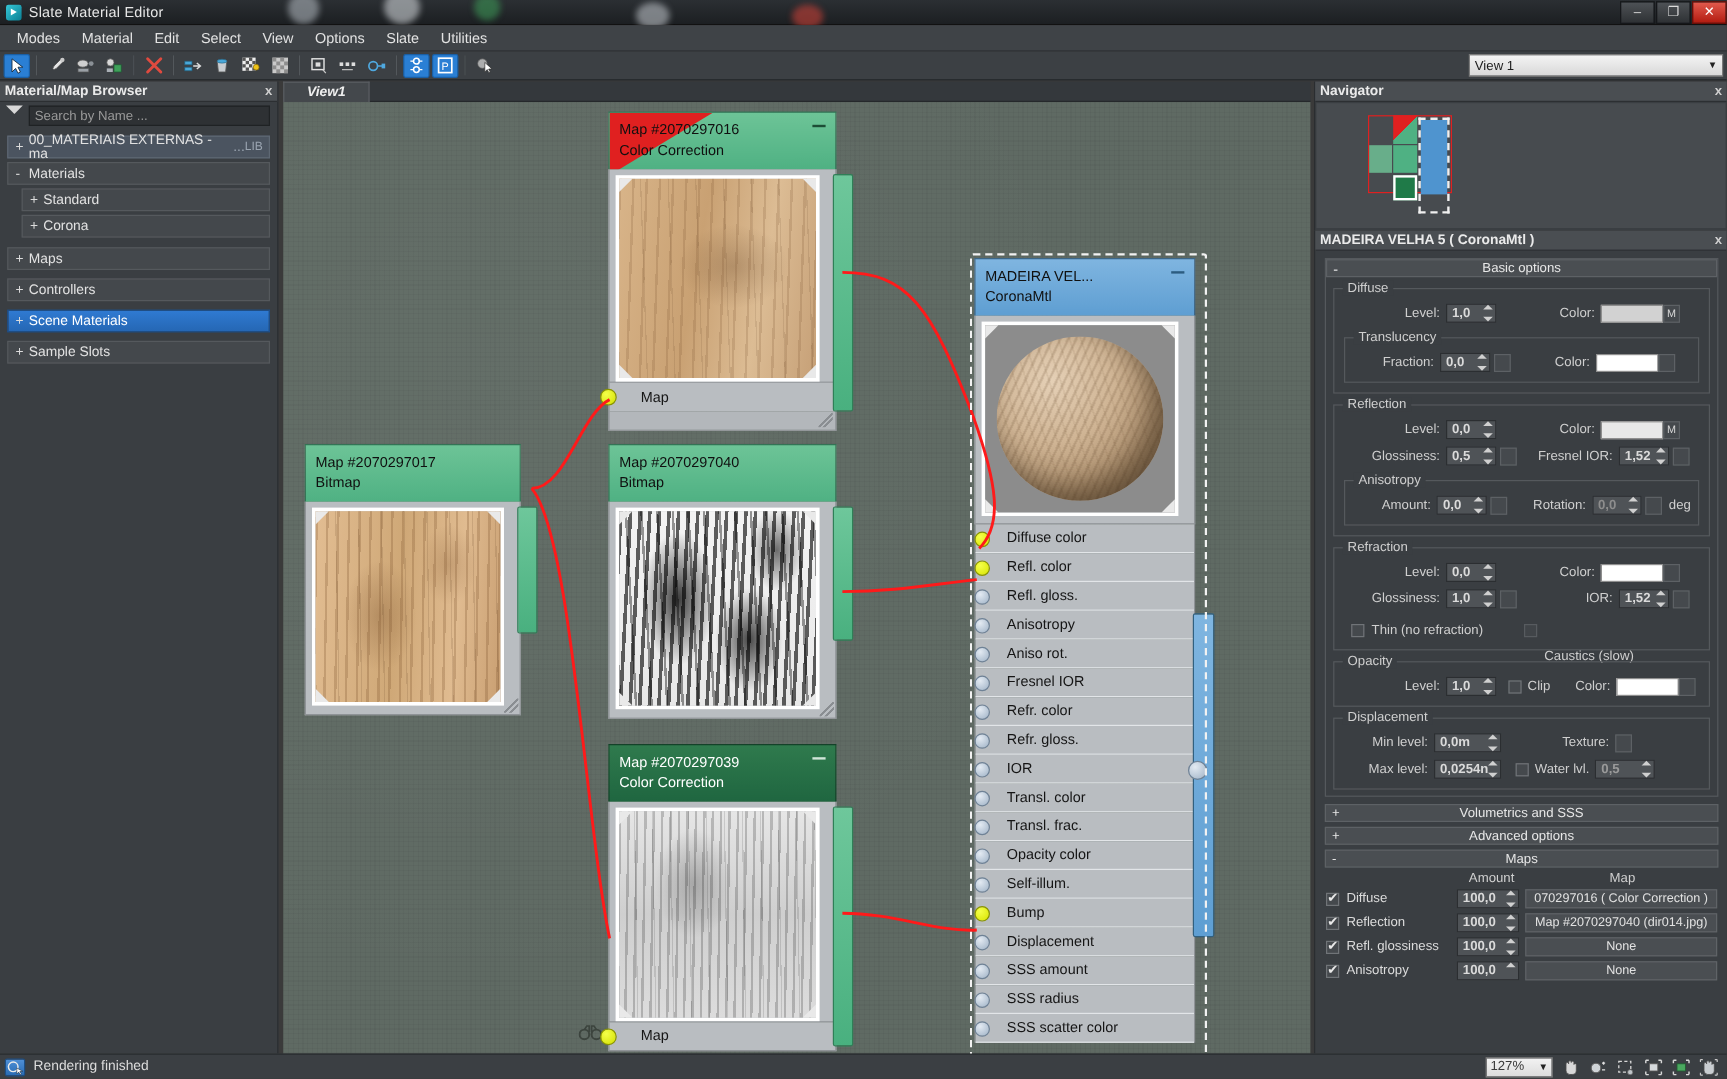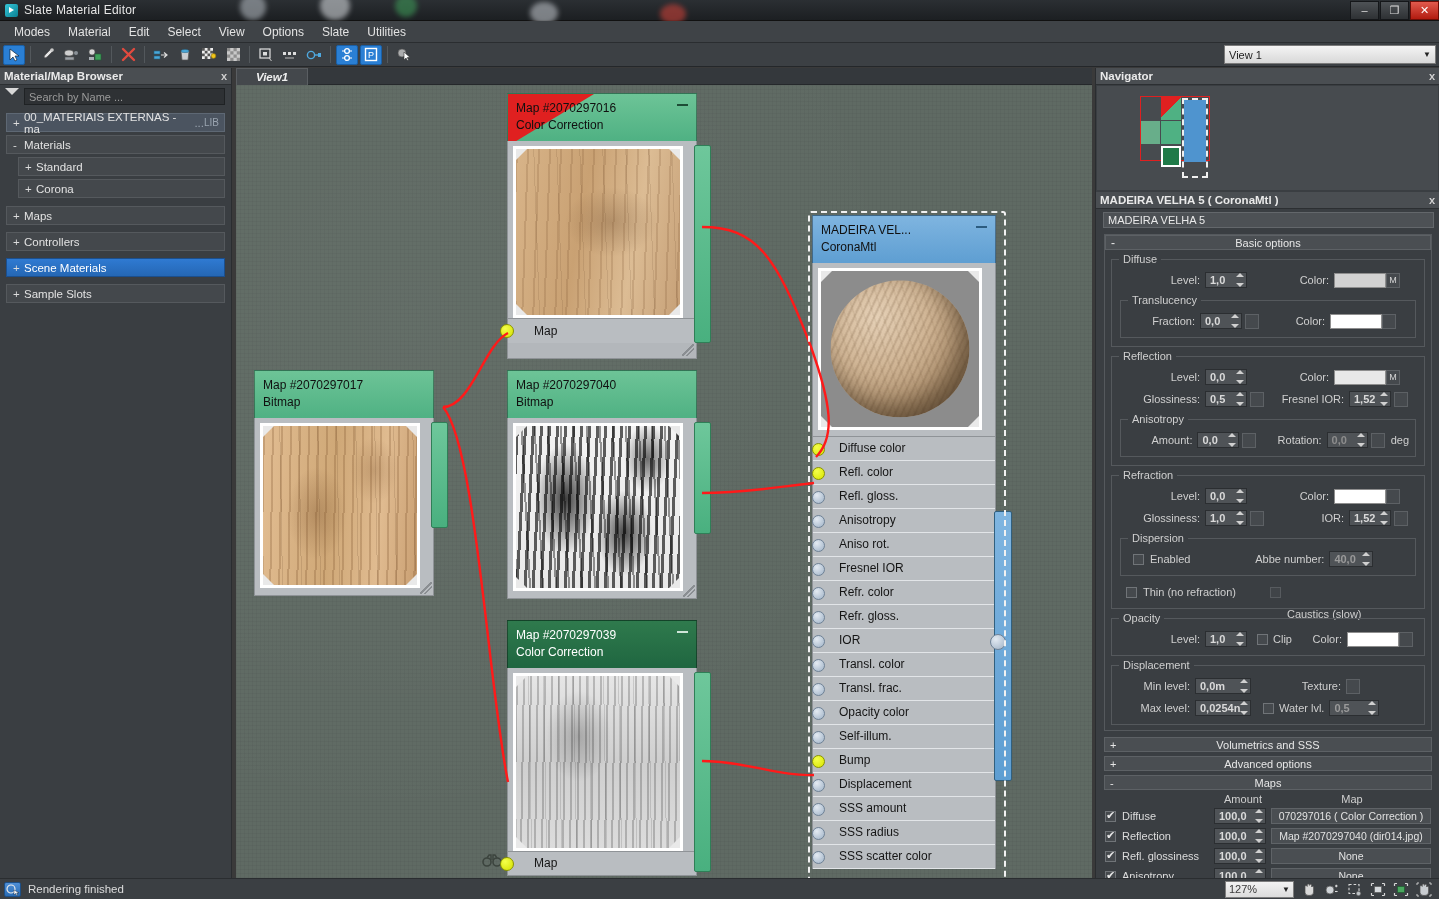--- a/index.html
+++ b/index.html
@@ -319,21 +319,21 @@
     display:flex; align-items:center;
   }
   #statusbar .sb-icon{
     width:17px;height:15px;margin-left:4px;margin-right:7px;
     background:linear-gradient(#4f8fd6,#2a6cb4); border:1px solid #1d4f86; border-radius:2px;
     position:relative;
   }
   #statusbar .sb-text{ font-size:11.5px; color:#dcdcdc; }
   #sb-right{ margin-left:auto; display:flex; align-items:center; padding-right:4px; }
   #zoombox{
-    width:69px;height:17px; background:linear-gradient(#f2f2f2,#dcdcdc);
+    width:56px;height:17px; background:linear-gradient(#f2f2f2,#dcdcdc);
     border:1px solid #7d7d7d; color:#3a3a3a; font-size:11px;
     display:flex;align-items:center; padding:0 3px; margin-right:3px;
   }
   #zoombox .caret{ margin-left:auto; font-size:8px; color:#222; }
   .sbtn{ width:21px;height:18px; display:flex;align-items:center;justify-content:center; margin:0 1px; }
 </style>
 </head>
 <body>
 
 <div id="titlebar">
@@ -770,21 +770,20 @@
     <div style="position:absolute;left:85px;top:12px;width:26px;height:80px;border:2px dashed #f0f0f0;"></div>
   </div>
 </div>
 
 <div id="mtlpanel">
   <div class="panel-title">
     <span>MADEIRA VELHA 5  ( CoronaMtl )</span>
     <span class="x">x</span>
   </div>
 
-  <div id="mtlname">MADEIRA VELHA 5</div>
 
   <div style="margin:6px 7px 0 8px; border:1px solid #55595d;">
     <div class="roll-hdr">
       <span class="pm">-</span>
       <span>Basic options</span>
     </div>
 
     <div class="group">
       <span class="glabel">Diffuse</span>
       <div class="row">
@@ -911,35 +910,20 @@
         <div class="spin" style="width:42px;margin-left:5px;">
           <span>1,52</span>
           <span class="arrows">
               <i class="up"></i>
               <i class="dn"></i>
             </span>
         </div>
         <div class="smallbtn" style="margin-left:3px;"></div>
       </div>
 
-      <div class="group" style="margin:10px 2px 2px 2px;">
-        <span class="glabel">Dispersion</span>
-        <div class="row" style="margin-bottom:0;">
-          <div class="cbx" style="margin-left:6px;"></div>
-          <span class="lbl" style="margin-left:6px;">Enabled</span>
-          <span class="lbl" style="width:92px;margin-left:42px;">Abbe number:</span>
-          <div class="spin" style="width:44px;margin-left:5px;color:#9a9a9a;">
-            <span>40,0</span>
-            <span class="arrows">
-                <i class="up"></i>
-                <i class="dn"></i>
-              </span>
-          </div>
-        </div>
-      </div>
 
       <div class="row" style="margin-top:6px;margin-bottom:0;">
         <div class="cbx" style="margin-left:8px;"></div>
         <span class="lbl" style="margin-left:6px;">Thin (no refraction)</span>
         <div class="cbx" style="margin-left:34px;opacity:.55;"></div>
         <span class="lbl" style="margin-left:6px;margin-top:44px;">Caustics (slow)</span>
       </div>
     </div>
 
     <div class="group">

